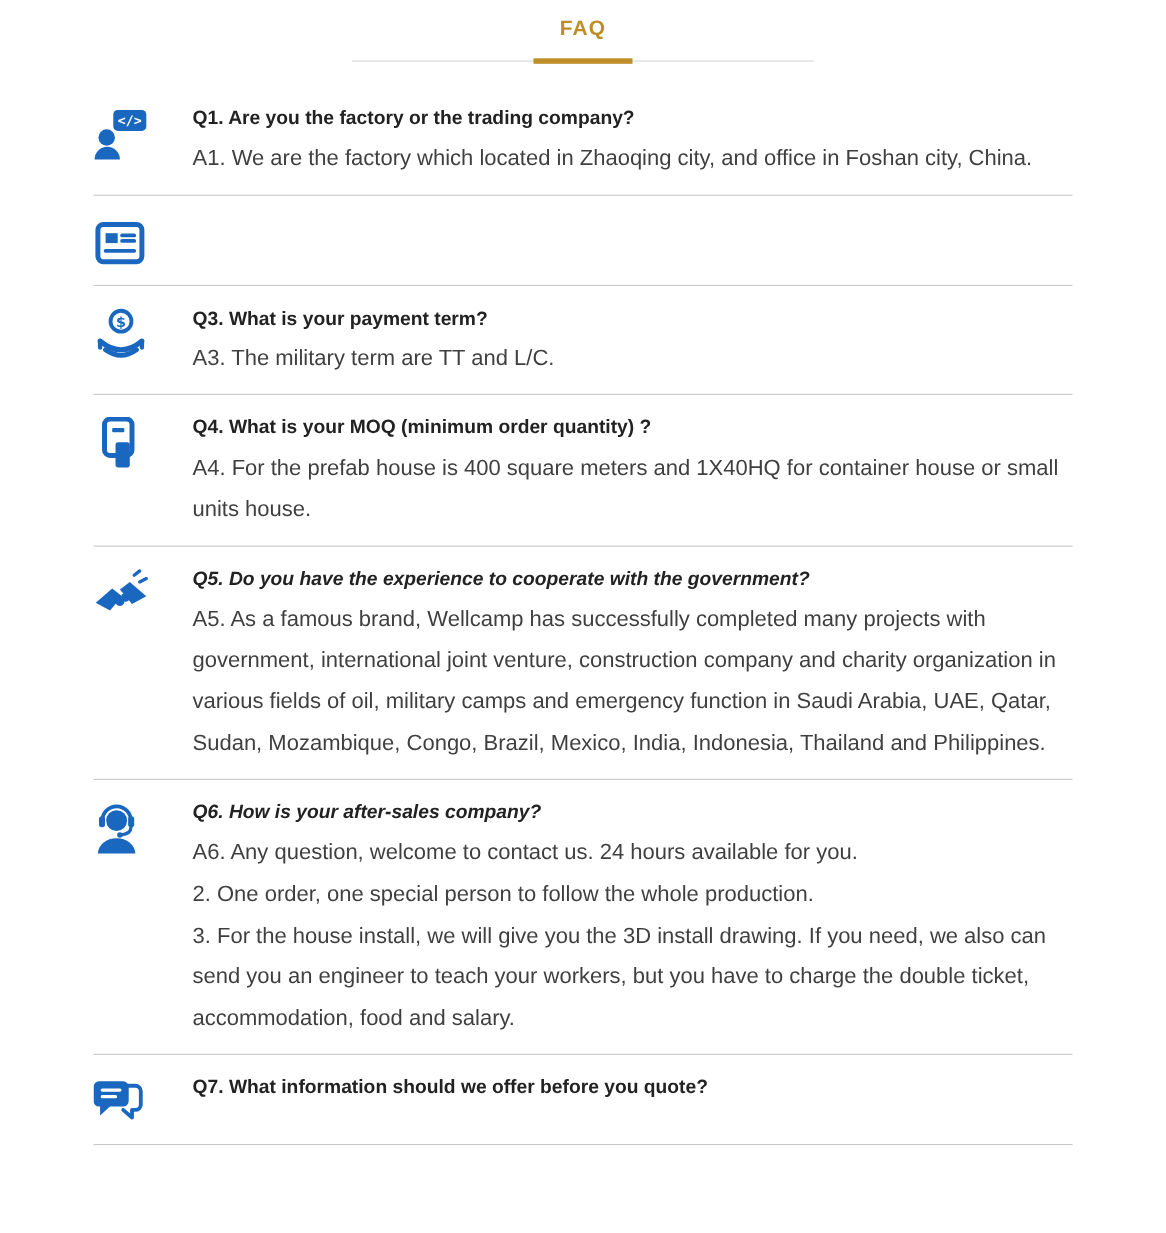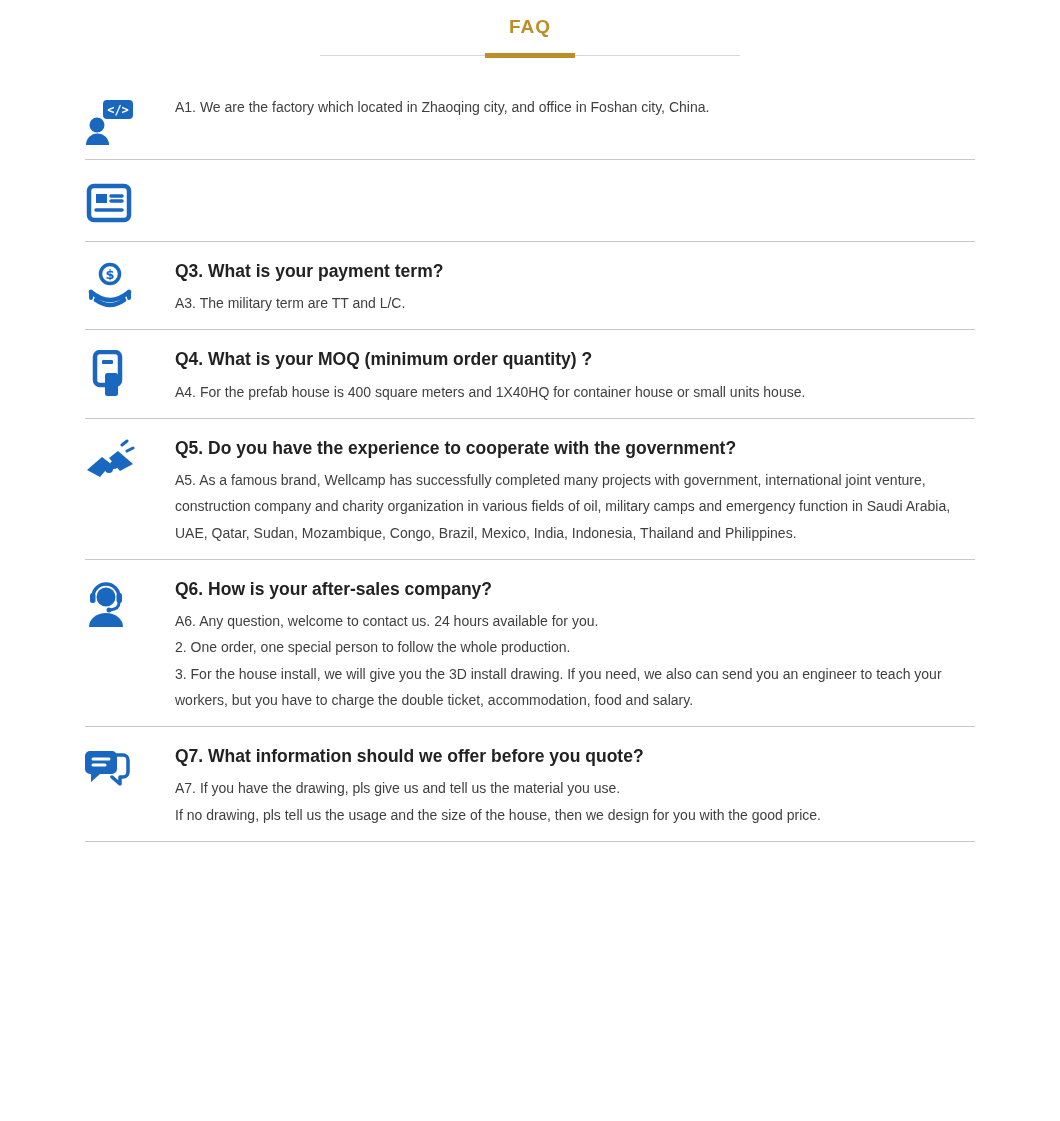--- a/index.html
+++ b/index.html
@@ -56,23 +56,23 @@
   .faq-icon svg .wt { fill: #ffffff; font-family: "DejaVu Sans Mono", monospace; font-weight: bold; }
   .faq-icon svg .bt { fill: var(--icon-blue); font-family: "DejaVu Sans", sans-serif; font-weight: bold; }
   .faq-body { flex: 1 1 auto; min-width: 0; }
   .question {
     font-size: 17.5px;
     font-weight: bold;
     color: #222222;
     line-height: 1.55;
     margin-bottom: 5px;
   }
-  .question.italic { }
+  .question.italic { font-style: italic; }
   .answer {
-    font-size: 14px;
+    font-size: 20px;
     color: #3f3f3f;
     line-height: 1.88;
     white-space: pre-line;
   }
 </style>
 </head>
 <body>
 
 <div class="faq-header">
   <div class="faq-title">FAQ</div>
@@ -86,20 +86,21 @@
   <div class="faq-item">
     <div class="faq-icon">
       <svg viewBox="0 0 50 48">
         <rect class="fl" x="18" y="2" width="30" height="19" rx="4"></rect>
         <text class="wt" x="33" y="16" font-size="12" text-anchor="middle">&lt;/&gt;</text>
         <circle class="fl" cx="12" cy="27" r="7.5"></circle>
         <path class="fl" d="M1 47 a11.5 11.5 0 0 1 23 0 z"></path>
       </svg>
     </div>
     <div class="faq-body">
+      <div class="question">Q1. Are you the factory or the trading company?</div>
       <div class="answer">A1. We are the factory which located in Zhaoqing city, and office in Foshan city, China.</div>
     </div>
   </div>
 
   <div class="faq-item">
     <div class="faq-icon">
       <svg viewBox="0 0 50 48">
         <rect class="st" x="4" y="6" width="40" height="34" rx="5" stroke-width="4.5"></rect>
         <rect class="fl" x="11" y="14" width="11" height="9"></rect>
         <path class="st" d="M26 16 H 37 M26 21 H 37 M11 30 H 37" stroke-width="3.5"></path>
@@ -178,18 +179,16 @@
   <div class="faq-item">
     <div class="faq-icon">
       <svg viewBox="0 0 50 48">
         <path class="st" d="M22 8 h16 a5 5 0 0 1 5 5 v12 a5 5 0 0 1 -5 5 h-3 v7 l-8 -7" stroke-width="3.5"></path>
         <path class="fl" d="M5 4 h22 a5 5 0 0 1 5 5 v13 a5 5 0 0 1 -5 5 h-12 l-9 8 v-8 h-1 a5 5 0 0 1 -5 -5 v-13 a5 5 0 0 1 5 -5 z"></path>
         <path d="M8 12 h16 M8 18 h12" stroke="#ffffff" stroke-width="3" stroke-linecap="round" fill="none"></path>
       </svg>
     </div>
     <div class="faq-body">
       <div class="question">Q7. What information should we offer before you quote?</div>
-      <div class="answer">A7. If you have the drawing, pls give us and tell us the material you use.
-If no drawing, pls tell us the usage and the size of the house, then we design for you with the good price.</div>
     </div>
   </div>
 
 </div>
 
 </body></html>

